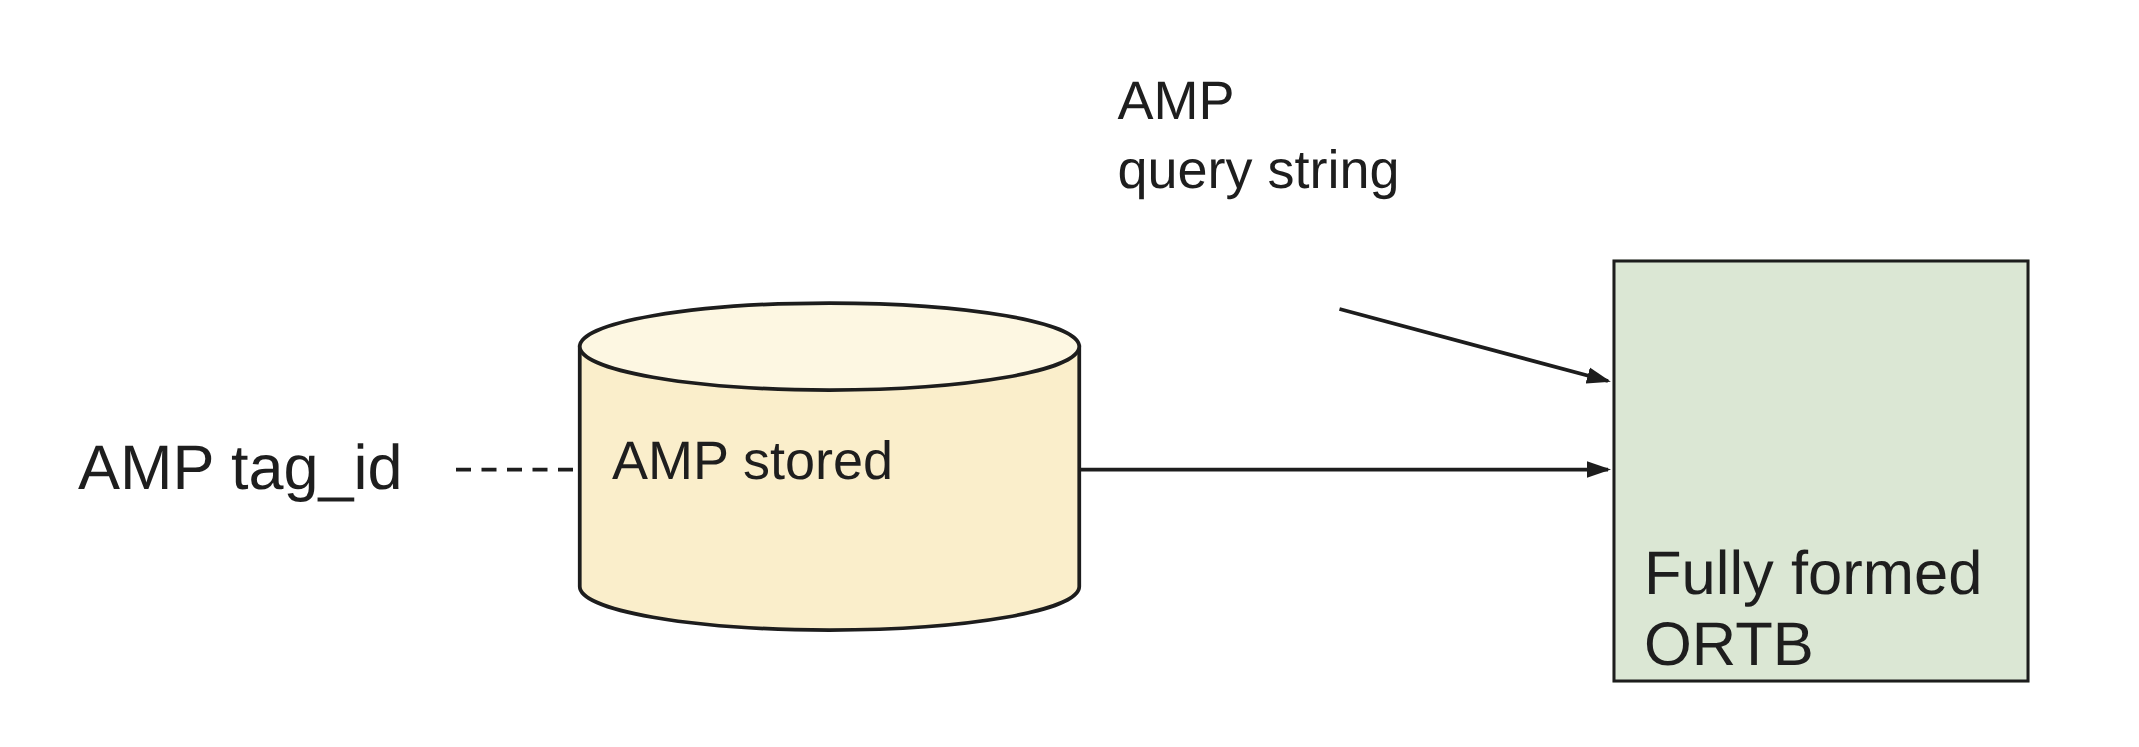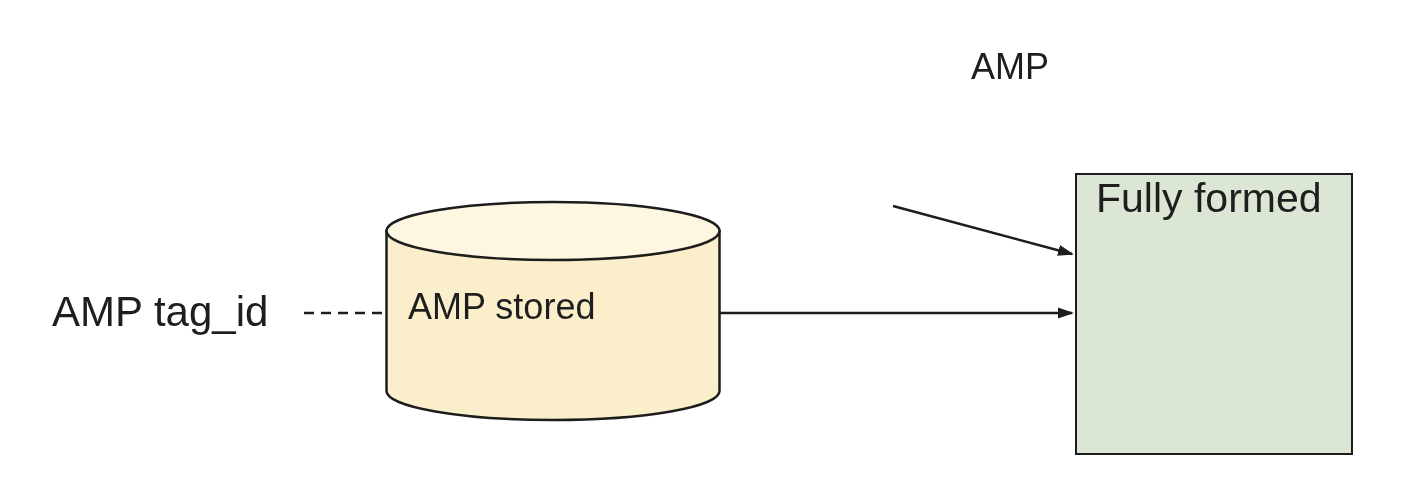--- a/index.html
+++ b/index.html
@@ -40,36 +40,36 @@
     font-size: 36px;
     line-height: 44px;
   }
   .cylinder-label span, .top-label span, .box-label span {
     display: block;
   }
   .top-label {
     left: 745px;
     top: 44px;
     width: 304px;
-    text-align: right;
+    text-align: left;
     font-size: 36px;
     line-height: 46px;
   }
   .ortb-box {
     position: absolute;
     left: 1075px;
     top: 173px;
     width: 278px;
     height: 282px;
     box-sizing: border-box;
     background: #DBE7D4;
     border: 2.5px solid #1d1d1d;
     display: flex;
     flex-direction: column;
-    justify-content: flex-start;
+    justify-content: flex-end;
     padding-left: 19px;
   }
   .box-label {
     font-size: 41px;
     line-height: 47px;
     color: #1e1e1e;
   }
 </style>
 </head>
 <body>
@@ -95,21 +95,23 @@
   </svg>
 
   <div class="label left-label">AMP tag_id</div>
 
   <div class="label cylinder-label">
     <span>AMP stored</span>
   </div>
 
   <div class="label top-label">
     <span>AMP</span>
+    <span>query string</span>
   </div>
 
   <div class="ortb-box">
     <div class="box-label">
       <span>Fully formed</span>
+      <span>ORTB</span>
     </div>
   </div>
 
 </div>
 
 </body></html>

